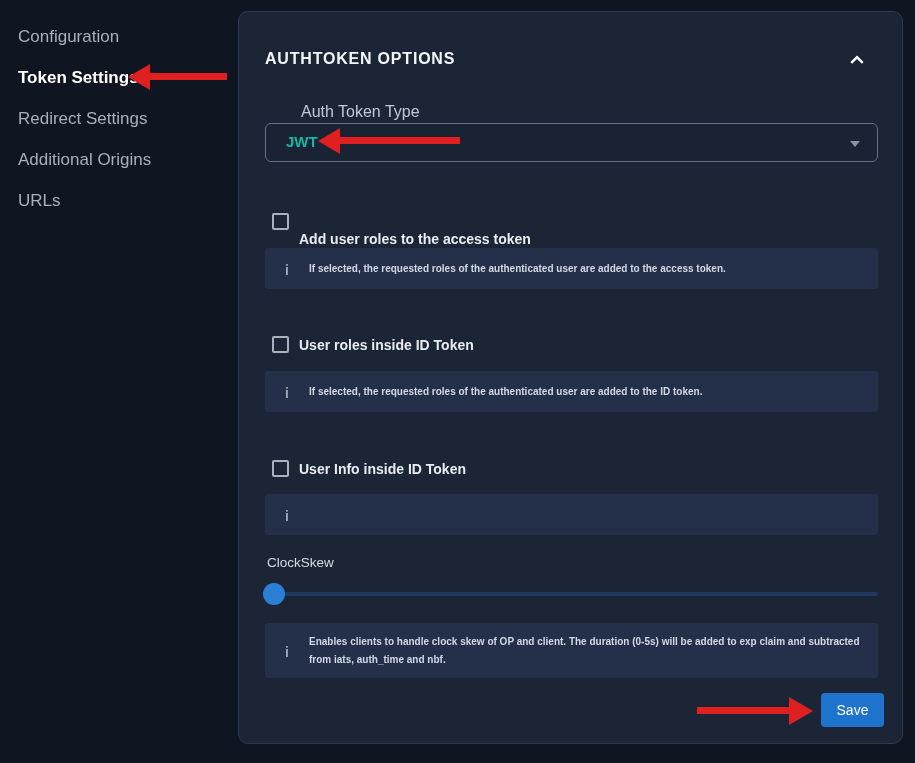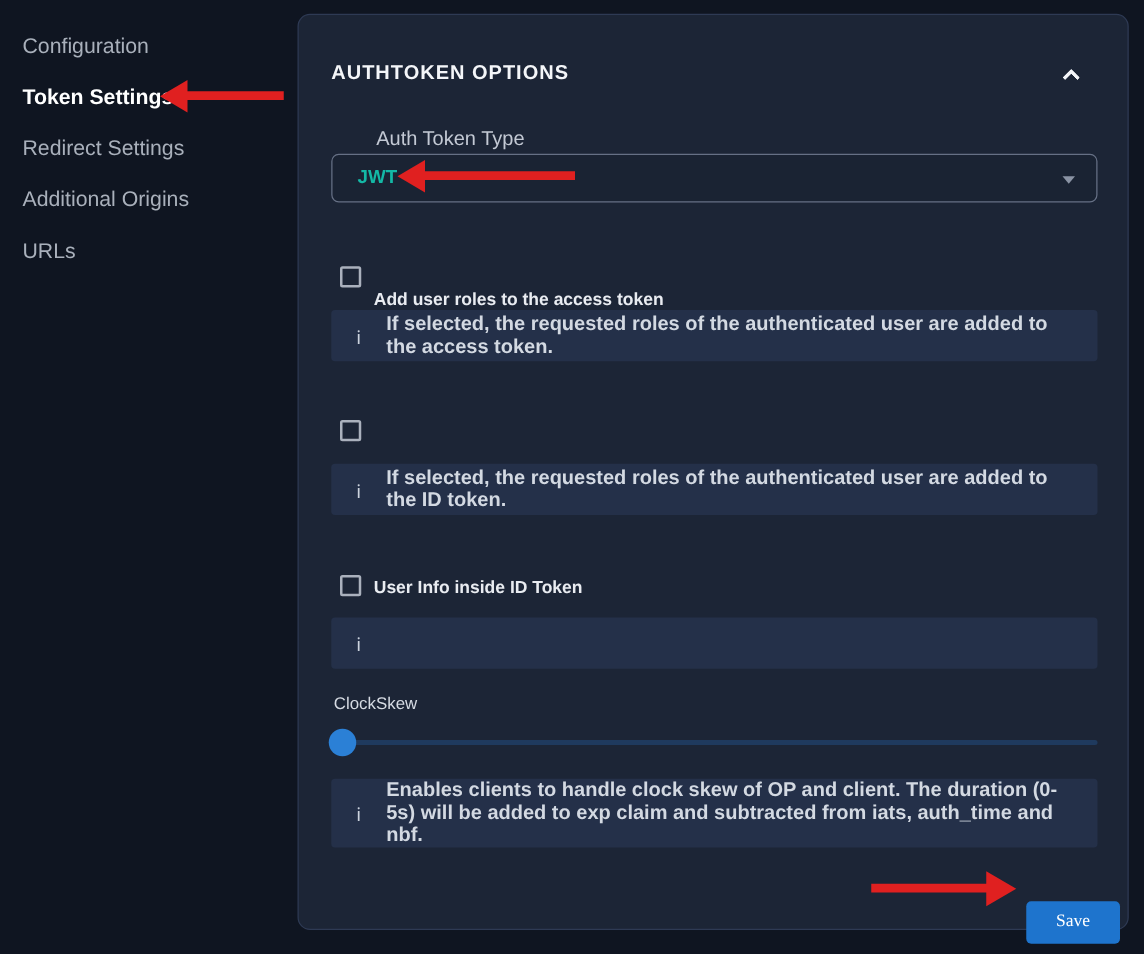--- a/index.html
+++ b/index.html
@@ -57,38 +57,38 @@
 
   .info-box {
     position:absolute; left:26px; width:613px; background:#243049; border-radius:3px;
     display:flex; align-items:center;
   }
   .info-icon {
     flex:0 0 44px; text-align:center;
     font-family:"DejaVu Serif", serif; font-size:15px; color:#ccd3de;
   }
   .info-text {
-    flex:1; font-size:16px; font-weight:bold; color:#d3d9e2;
+    flex:1; font-size:10px; font-weight:bold; color:#d3d9e2;
     line-height:18px; padding-right:18px;
   }
 
   .slider-label { position:absolute; left:28px; top:543px; font-size:13.5px; color:#d6dbe3; }
   .slider-track {
     position:absolute; left:26px; top:580px; width:613px; height:4px;
     background:#1f3a5e; border-radius:2px; cursor:pointer;
   }
   .slider-thumb {
     position:absolute; left:24px; top:571px; width:22px; height:22px;
     background:#2b80d6; border-radius:50%; cursor:grab;
   }
 
   .save-btn {
-    position:absolute; left:582px; top:681px; width:75px; height:34px;
+    position:absolute; left:582px; top:681px; width:63px; height:34px;
     background:#1e74cd; border:none; border-radius:4px; cursor:pointer;
-    font-family:Liberation Serif, serif; font-size:14px; color:#ffffff;margin-top:28px;
+    font-family:Liberation Sans, sans-serif; font-size:14px; color:#ffffff;
   }
 
   
   .arrow { position:absolute; pointer-events:none; }
   .arr-tail { position:absolute; background:#e02020; height:7px; }
   .arr-head-left {
     position:absolute; width:0; height:0;
     border-top:13px solid transparent; border-bottom:13px solid transparent;
     border-right:22px solid #e02020;
   }
@@ -124,20 +124,21 @@
     </div>
 
     <span class="checkbox" style="left:33px; top:201px"></span>
     <span class="opt-label" style="top:219px">Add user roles to the access token</span>
     <div class="info-box" style="top:236px; height:41px">
       <span class="info-icon">ℹ</span>
       <span class="info-text">If selected, the requested roles of the authenticated user are added to the access token.</span>
     </div>
 
     <span class="checkbox" style="left:33px; top:324px"></span>
+    <span class="opt-label" style="top:325px">User roles inside ID Token</span>
     <div class="info-box" style="top:359px; height:41px">
       <span class="info-icon">ℹ</span>
       <span class="info-text">If selected, the requested roles of the authenticated user are added to the ID token.</span>
     </div>
 
     <span class="checkbox" style="left:33px; top:448px"></span>
     <span class="opt-label" style="top:449px">User Info inside ID Token</span>
     <div class="info-box" style="top:482px; height:41px">
       <span class="info-icon">ℹ</span>
     </div>

